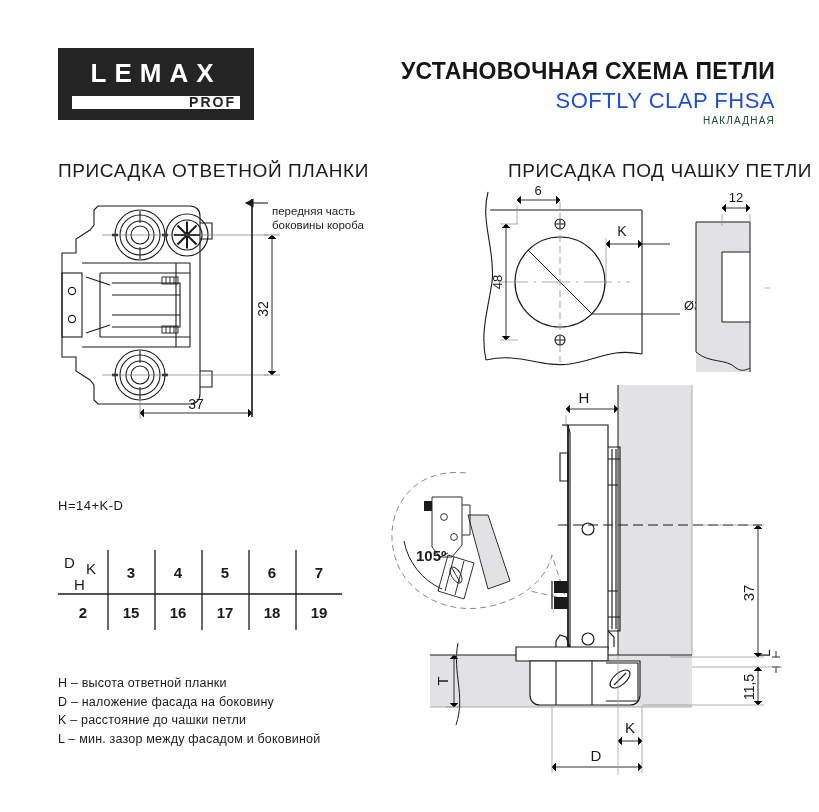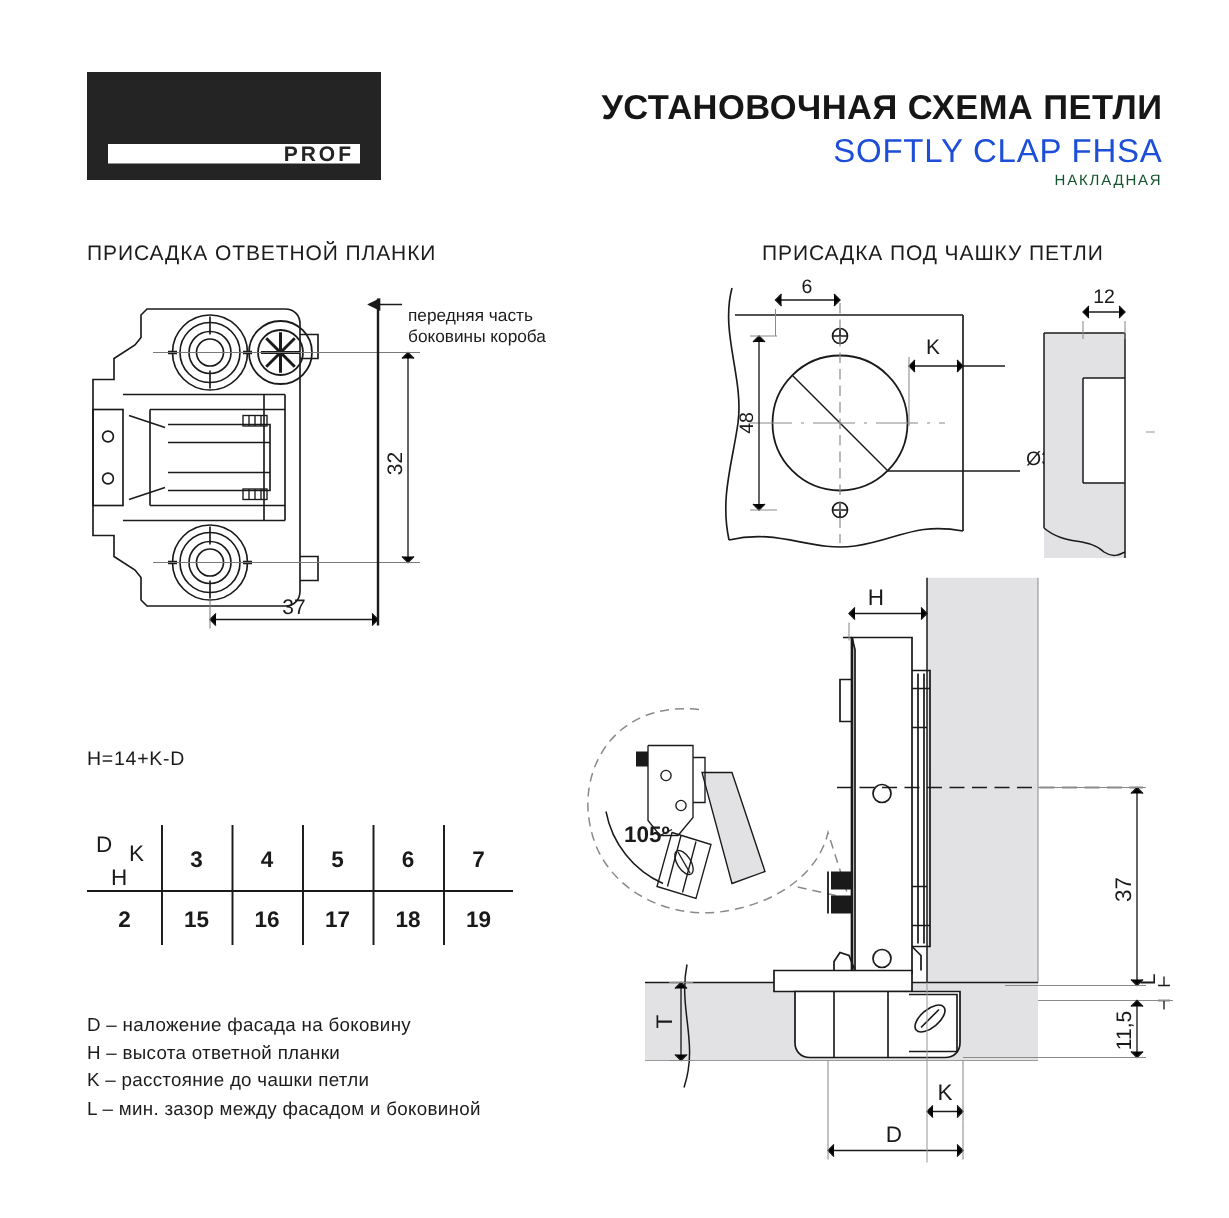--- a/index.html
+++ b/index.html
@@ -18,35 +18,36 @@
   #logo-prof{position:absolute;left:96px;top:44px;width:86px;height:20px;color:#242424;
       font-size:14px;font-weight:700;letter-spacing:2px;line-height:20px;text-align:right;
       padding-right:4px;box-sizing:border-box;mix-blend-mode:normal;}
   #title-main{left:300px;top:58px;width:475px;text-align:right;font-size:23px;
       font-weight:700;letter-spacing:.3px;color:#161616;}
   #title-sub{left:300px;top:88px;width:475px;text-align:right;font-size:22px;
       font-weight:400;color:#1d4ed8;letter-spacing:.5px;}
   #title-sub2{left:300px;top:115px;width:475px;text-align:right;font-size:10px;
       font-weight:400;color:#14532d;letter-spacing:1.2px;}
 
-  .sec-title{font-size:14px;letter-spacing:.6px;color:#1c1c1c;}
+  .sec-title{font-size:19px;letter-spacing:.6px;color:#1c1c1c;}
   #sec-left{left:58px;top:160px;}
   #sec-right{left:472px;top:160px;margin-left:36px;}
 
   
   #formula{left:58px;top:498px;font-size:13px;letter-spacing:.5px;}
   #tbl{left:56px;top:548px;}
   
   #legend{left:58px;top:674px;font-size:12.5px;line-height:18.5px;color:#1c1c1c;
       letter-spacing:.2px;}
 </style>
 </head>
 <body>
 
 <div class="abs" id="logo-box">
+  <div id="logo-lemax">LEMAX</div>
   <div id="logo-bar"></div>
   <div id="logo-prof">PROF</div>
 </div>
 
 <div class="abs" id="title-main">УСТАНОВОЧНАЯ СХЕМА ПЕТЛИ</div>
 <div class="abs" id="title-sub">SOFTLY CLAP FHSA</div>
 <div class="abs" id="title-sub2">НАКЛАДНАЯ</div>
 
 <div class="abs sec-title" id="sec-left">ПРИСАДКА ОТВЕТНОЙ ПЛАНКИ</div>
 <div class="abs sec-title" id="sec-right">ПРИСАДКА ПОД ЧАШКУ ПЕТЛИ</div>
@@ -269,22 +270,22 @@
 
   <text x="27" y="70" font-size="15" font-weight="700" text-anchor="middle">2</text>
   <text x="75" y="70" font-size="15" font-weight="700" text-anchor="middle">15</text>
   <text x="122" y="70" font-size="15" font-weight="700" text-anchor="middle">16</text>
   <text x="169" y="70" font-size="15" font-weight="700" text-anchor="middle">17</text>
   <text x="216" y="70" font-size="15" font-weight="700" text-anchor="middle">18</text>
   <text x="263" y="70" font-size="15" font-weight="700" text-anchor="middle">19</text>
 </svg>
 
 <div class="abs" id="legend">
+  <div>H – высота ответной планки</div>
   <div>D – наложение фасада на боковину</div>
-  <div>H – высота ответной планки</div>
   <div>K – расстояние до чашки петли</div>
   <div>L – мин. зазор между фасадом и боковиной</div>
 </div>
 
 <svg class="abs" style="left:370px;top:385px;" width="440" height="405" viewBox="0 0 440 405">
 
   <rect x="248" y="0" width="74" height="270" fill="#e2e2e4" stroke="none"></rect>
   <path d="M248,0 L248,270" fill="none" stroke="#1a1a1a" stroke-width="1"></path>
   <path d="M322,0 L322,270" fill="none" stroke="#9b9b9b" stroke-width="0.8"></path>
 

